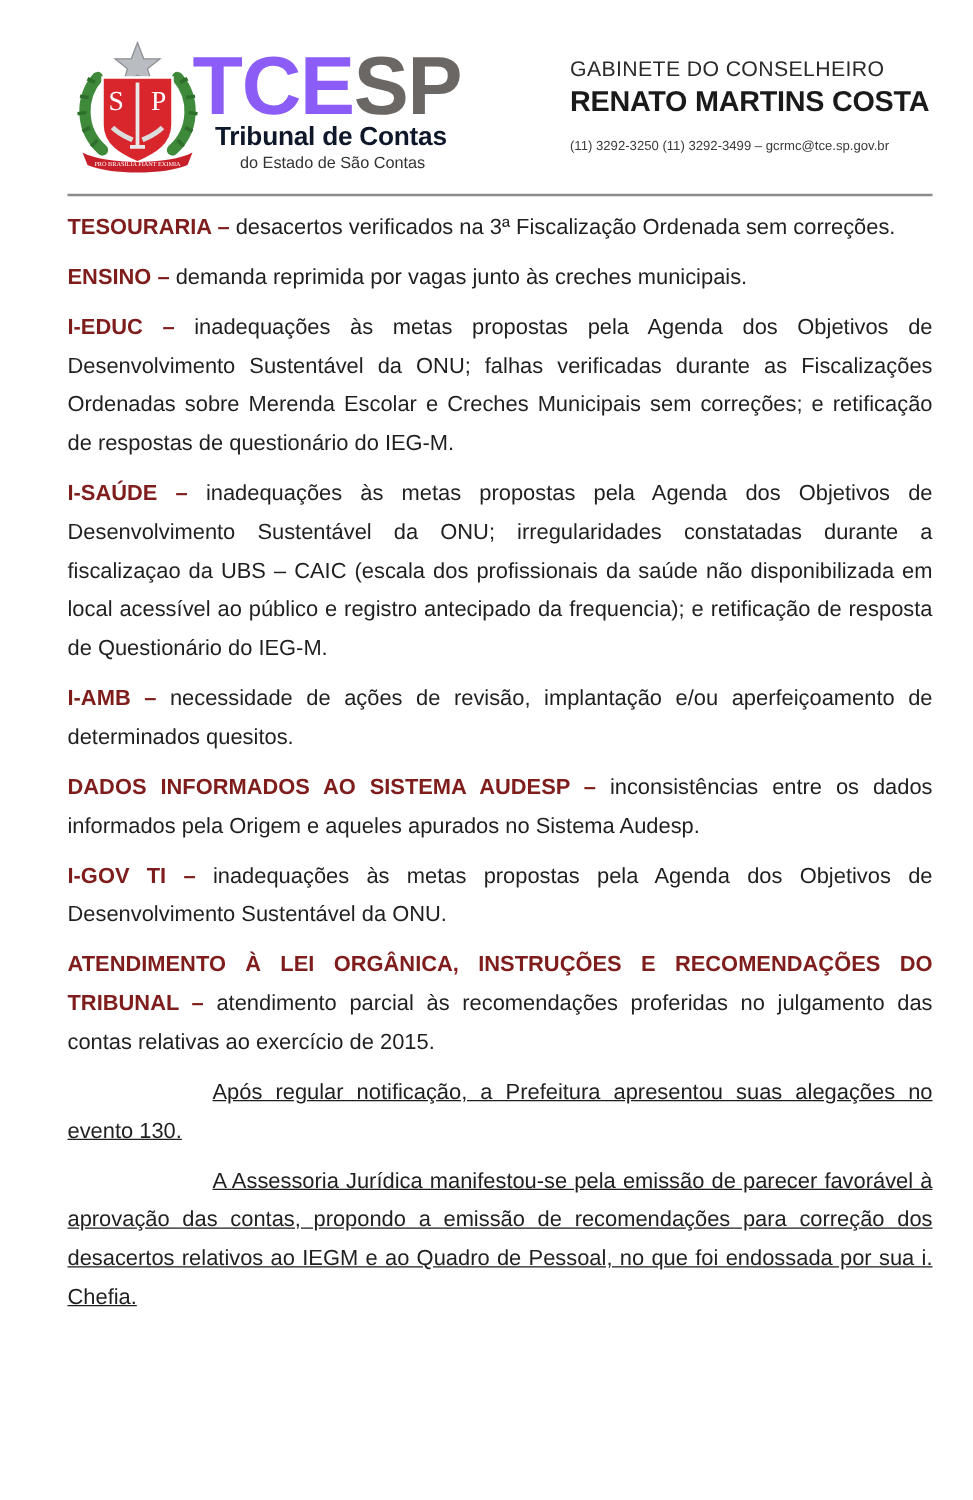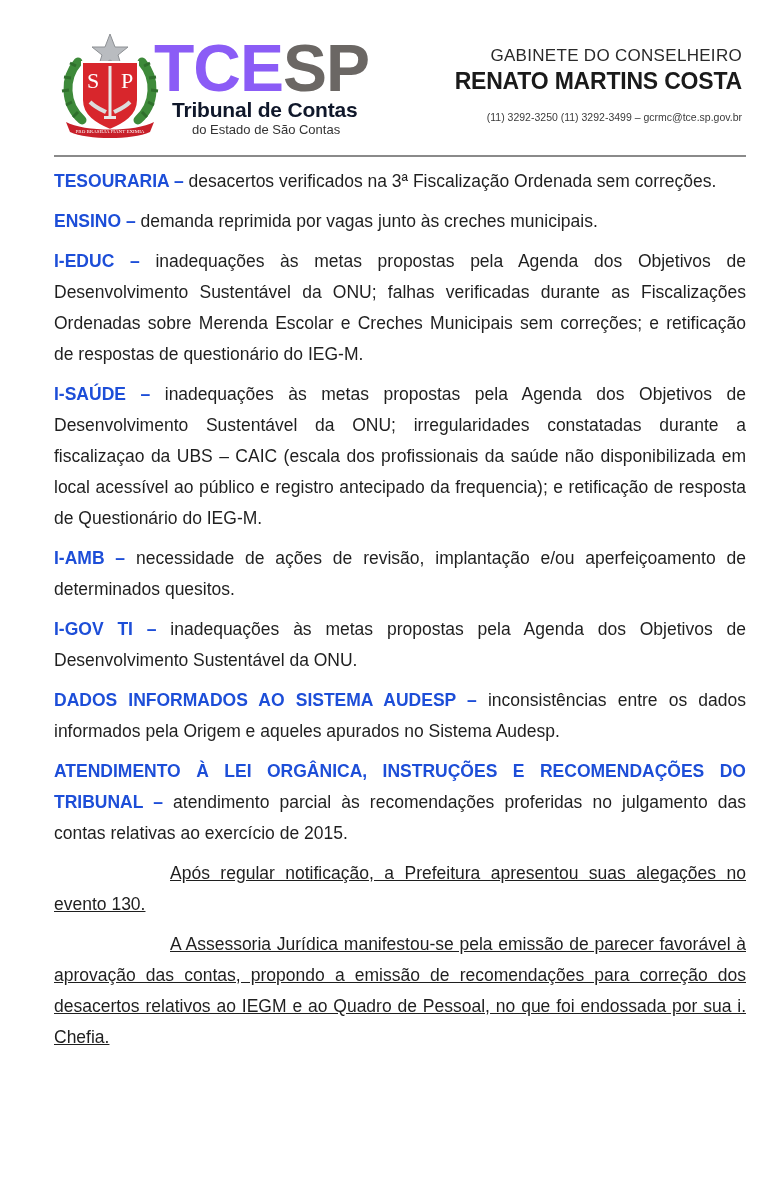--- a/index.html
+++ b/index.html
@@ -57,24 +57,24 @@
   .brand-estado {
     position: absolute;
     left: 38px;
     top: 84px;
     font-size: 13px;
     color: #333;
     white-space: nowrap;
   }
   .office {
     position: absolute;
-    left: 432px;
+    left: 456px;
     top: 46px;
     width: 310px;
-    text-align: right;
+    text-align: left;
   }
   .office-line1 {
     font-size: 17px;
     letter-spacing: 0.3px;
     color: #2a2a2a;
     white-space: nowrap;
   }
   .office-line2 {
     font-size: 23px;
     font-weight: bold;
@@ -105,21 +105,21 @@
     font-size: 17.5px;
     line-height: 31px;
     color: #1f1f1f;
     text-align: justify;
   }
   .para {
     margin: 0 0 9px 0;
   }
   .para b {
     font-weight: bold;
-    color: #1d4ed8;
+    color: #7f1d1d;
   }
   .indent {
     text-indent: 116px;
     text-decoration: underline;
   }
 </style>
 </head>
 <body>
 
 <div class="header">
@@ -162,18 +162,18 @@
 </div>
 
 <div class="rule"></div>
 
 <div class="body-text">
   <p class="para"><b>TESOURARIA –</b><span> desacertos verificados na 3ª Fiscalização Ordenada sem correções.</span></p>
   <p class="para"><b>ENSINO –</b><span> demanda reprimida por vagas junto às creches municipais.</span></p>
   <p class="para"><b>I-EDUC –</b><span> inadequações às metas propostas pela Agenda dos Objetivos de Desenvolvimento Sustentável da ONU; falhas verificadas durante as Fiscalizações Ordenadas sobre Merenda Escolar e Creches Municipais sem correções; e retificação de respostas de questionário do IEG-M.</span></p>
   <p class="para"><b>I-SAÚDE –</b><span> inadequações às metas propostas pela Agenda dos Objetivos de Desenvolvimento Sustentável da ONU; irregularidades constatadas durante a fiscalizaçao da UBS – CAIC (escala dos profissionais da saúde não disponibilizada em local acessível ao público e registro antecipado da frequencia);  e retificação de resposta de Questionário do IEG-M.</span></p>
   <p class="para"><b>I-AMB –</b><span> necessidade de ações de revisão, implantação e/ou aperfeiçoamento de determinados quesitos.</span></p>
+  <p class="para"><b>DADOS INFORMADOS AO SISTEMA AUDESP –</b><span> inconsistências entre os dados informados pela Origem e aqueles apurados no Sistema Audesp.</span></p>
   <p class="para"><b>I-GOV TI –</b><span> inadequações às metas propostas pela Agenda dos Objetivos de Desenvolvimento Sustentável da ONU.</span></p>
-  <p class="para"><b>DADOS INFORMADOS AO SISTEMA AUDESP –</b><span> inconsistências entre os dados informados pela Origem e aqueles apurados no Sistema Audesp.</span></p>
   <p class="para"><b>ATENDIMENTO À LEI ORGÂNICA, INSTRUÇÕES E RECOMENDAÇÕES DO TRIBUNAL –</b><span> atendimento parcial às recomendações proferidas no julgamento das contas relativas ao exercício de 2015.</span></p>
   <p class="para indent">Após regular notificação, a Prefeitura apresentou suas alegações no evento 130.</p>
   <p class="para indent">A Assessoria Jurídica manifestou-se pela emissão de parecer favorável à aprovação das contas, propondo a emissão de recomendações para correção dos desacertos relativos ao IEGM e ao Quadro de Pessoal, no que foi endossada por sua i. Chefia.</p>
 </div>
 
 </body></html>

